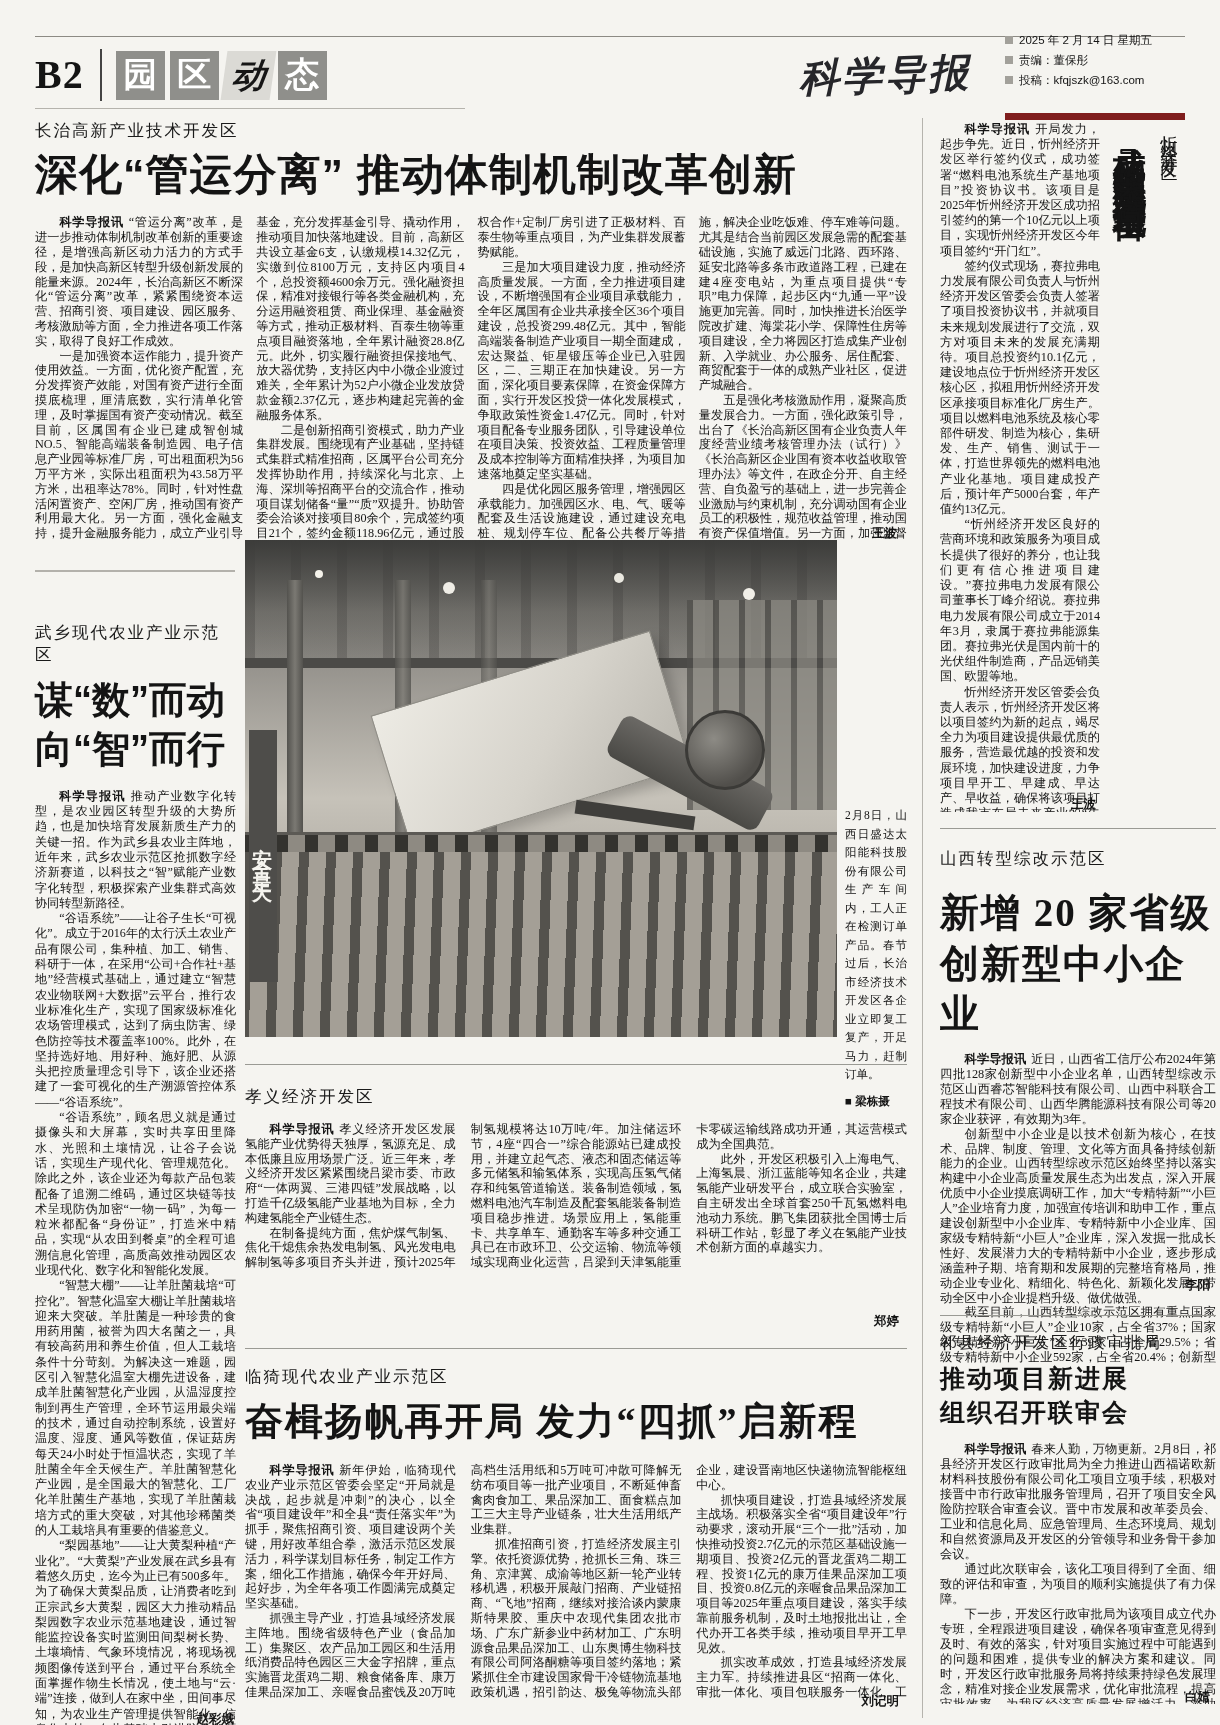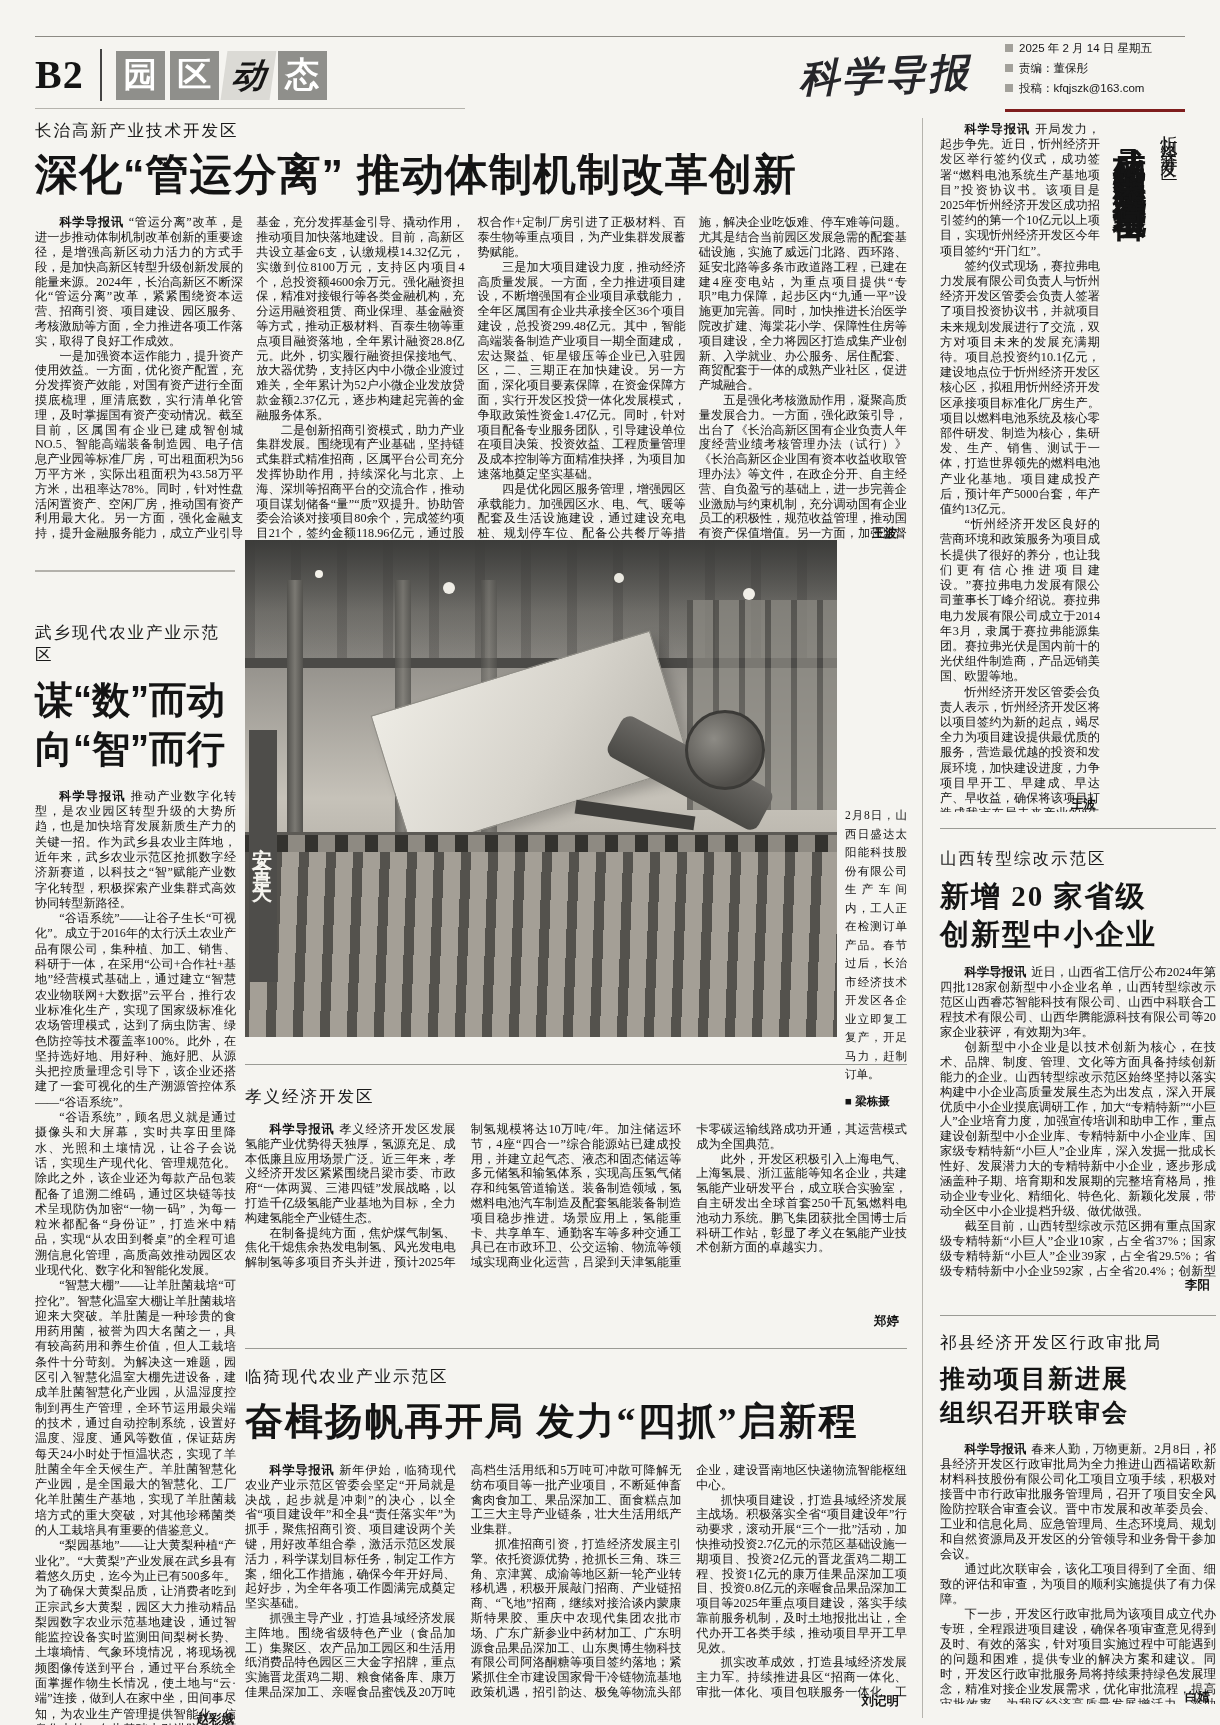--- a/index.html
+++ b/index.html
@@ -15,21 +15,21 @@
   .edition{font-size:40px;font-weight:700;line-height:1;letter-spacing:1px;}
   .ed-sep{width:2px;height:52px;background:#444;margin:0 14px 0 16px;}
   .logo{display:flex;gap:5px;align-items:center;}
   .logo-box{width:49px;height:49px;background:#8f8f8b;color:#fff;display:flex;align-items:center;justify-content:center;
             font-family:"Liberation Sans","DejaVu Sans",sans-serif;font-size:34px;font-weight:900;}
   .logo-box.alt{background:#dbdad5;color:#161616;font-style:italic;transform:skewX(-8deg);}
   .spacer{flex:1;}
   .masthead{font-size:40px;font-weight:700;font-style:italic;letter-spacing:3px;transform:rotate(-2deg);
             color:#26262a;margin-right:34px;white-space:nowrap;}
   .pubinfo{font-family:"Liberation Sans","DejaVu Sans",sans-serif;font-size:11.5px;line-height:1.75;
-           border-bottom:3px solid #7f1d1d;padding-bottom:11px;min-width:180px;}
+           border-bottom:7px solid #7f1d1d;padding-bottom:23px;min-width:180px;}
   .pubinfo .row{white-space:nowrap;}
   .sq{display:inline-block;width:8px;height:8px;background:#a2a09a;margin-right:6px;}
   .under-logo-rule{position:absolute;left:35px;top:108px;width:430px;height:1px;background:#b5b3ad;}
 
   
   .art{position:absolute;}
   .kicker{font-family:"Liberation Sans","DejaVu Sans",sans-serif;font-size:16.5px;letter-spacing:2px;color:#1a1a1a;}
   .p{margin:0;text-indent:2em;text-align:justify;}
   .wire{font-family:"Liberation Sans","DejaVu Sans",sans-serif;font-weight:700;margin-right:.4em;}
   .byline{position:absolute;font-family:"Liberation Sans","DejaVu Sans",sans-serif;font-weight:700;font-size:12.5px;}
@@ -103,21 +103,21 @@
   
   .hr-m1{left:245px;top:1064px;width:662px;}
   .a-xiaoyi{left:245px;top:1086px;width:662px;height:246px;}
   .a-xiaoyi .headline{font-size:36px;font-weight:700;letter-spacing:4px;margin-top:8px;}
   .a-xiaoyi .cols{margin-top:14px;column-count:3;column-gap:15px;height:148px;}
   .a-xiaoyi .byline{right:8px;bottom:2px;}
 
   
   .hr-r1{left:940px;top:828px;width:276px;}
   .a-zonggai{left:940px;top:848px;width:276px;height:450px;}
-  .a-zonggai .headline{font-size:29px;font-weight:700;line-height:1.3;letter-spacing:2px;margin-top:8px;}
+  .a-zonggai .headline{font-size:39px;font-weight:700;line-height:1.3;letter-spacing:2px;margin-top:18px;}
   .a-zonggai .zg-body{margin-top:12px;height:312px;font-size:12.3px;line-height:14.9px;overflow:hidden;text-align:justify;}
   .a-zonggai .byline{right:6px;bottom:4px;}
 
   
   .hr-m2{left:245px;top:1348px;width:662px;}
   .a-linyi{left:245px;top:1366px;width:662px;height:348px;}
   .a-linyi .headline{font-weight:900;font-size:38px;letter-spacing:2px;margin-top:8px;white-space:nowrap;}
   .a-linyi .cols{margin-top:16px;column-count:3;column-gap:15px;height:238px;}
   .a-linyi .byline{right:8px;bottom:4px;}
 

